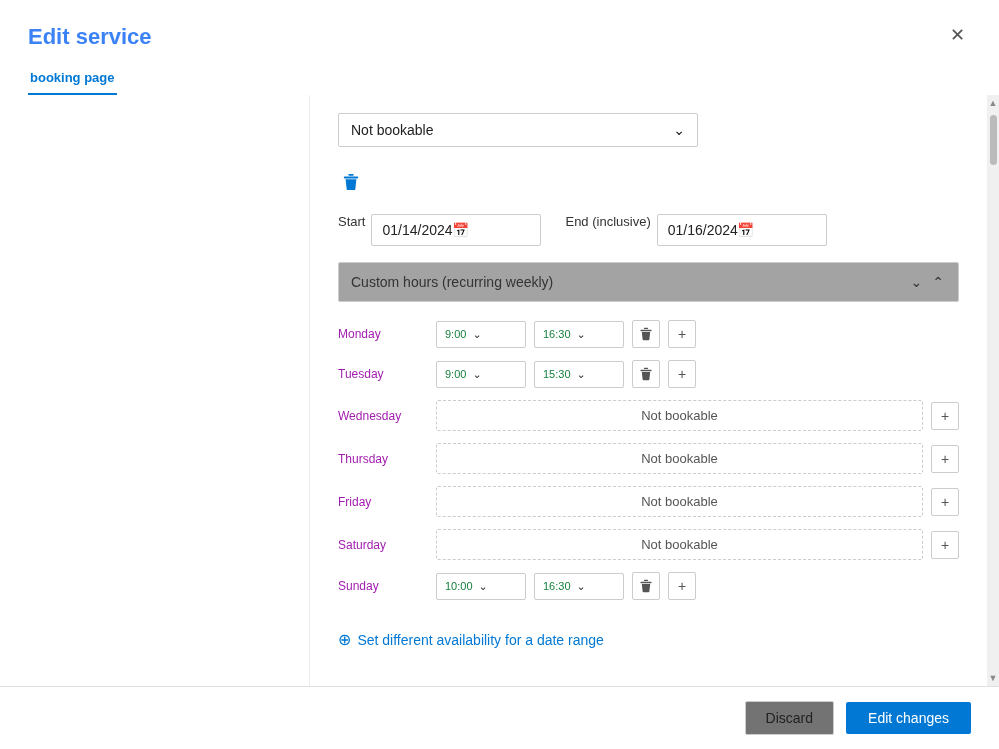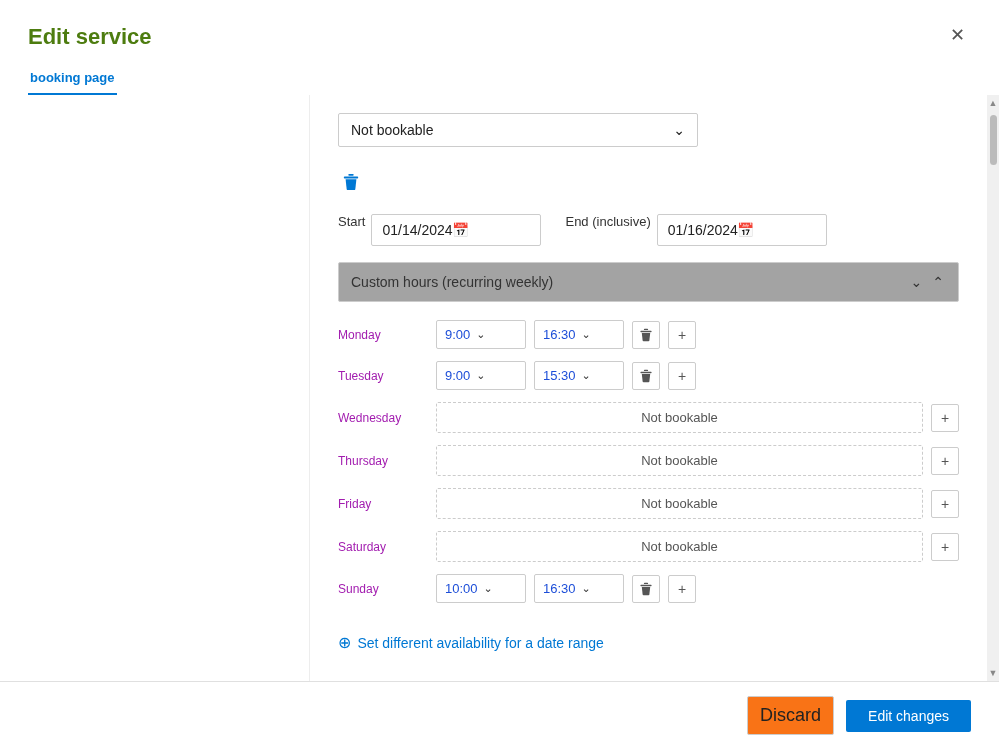--- a/index.html
+++ b/index.html
@@ -25,21 +25,21 @@
     .modal-header {
       padding: 24px 28px 0 28px;
       display: flex;
       align-items: flex-start;
       justify-content: space-between;
       flex-shrink: 0;
     }
     .modal-title {
       font-size: 22px;
       font-weight: 600;
-      color: #4d7c0f;
+      color: #3b82f6;
       line-height: 1.2;
     }
     .close-btn {
       background: none;
       border: none;
       cursor: pointer;
       font-size: 18px;
       color: #555;
       padding: 2px 6px;
       line-height: 1;
@@ -205,22 +205,22 @@
       align-items: center;
       border: 1px solid #ccc;
       border-radius: 2px;
       padding: 6px 8px;
       gap: 6px;
       cursor: pointer;
       background: #fff;
       min-width: 90px;
     }
     .time-dropdown span {
-      font-size: 13px;
-      color: #1d4ed8;
+      font-size: 11px;
+      color: #15803d;
     }
     .time-dropdown .chev {
       color: #333;
       font-size: 11px;
     }
     .not-bookable-cell {
       flex: 1;
       border: 1px dashed #ccc;
       border-radius: 2px;
       display: flex;
@@ -264,25 +264,25 @@
     .modal-footer {
       border-top: 1px solid #e0e0e0;
       padding: 14px 28px;
       display: flex;
       align-items: center;
       justify-content: flex-end;
       gap: 12px;
       flex-shrink: 0;
     }
     .btn-discard {
-      background: #f97316;
-      border: 1px solid #ccc;
-      border-radius: 2px;
-      padding: 8px 12px;
-      font-size: 18px;
+      background: #737373;
+      border: 1px solid #ccc;
+      border-radius: 2px;
+      padding: 8px 20px;
+      font-size: 14px;
       cursor: pointer;
       color: #222;
     }
     .btn-save {
       background: #0078d4;
       border: none;
       border-radius: 2px;
       padding: 8px 22px;
       font-size: 14px;
       cursor: pointer;

